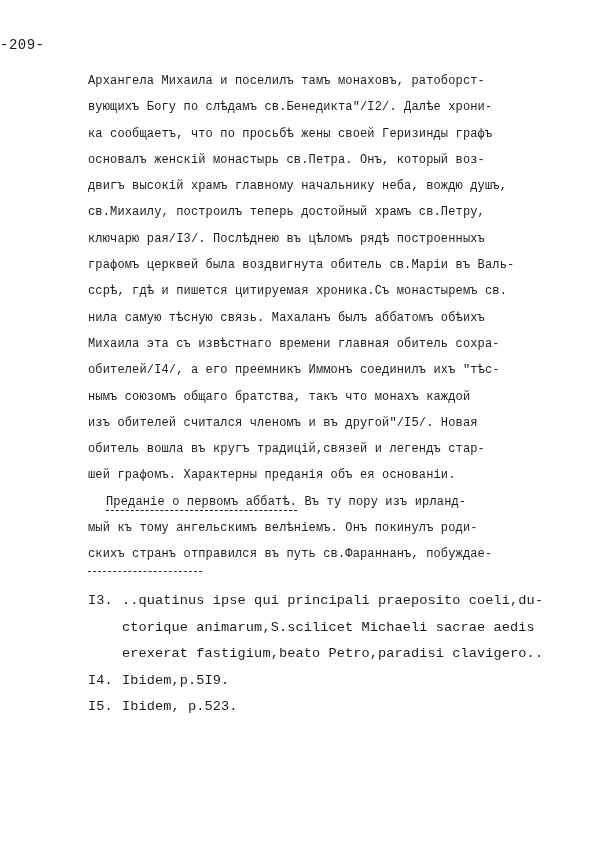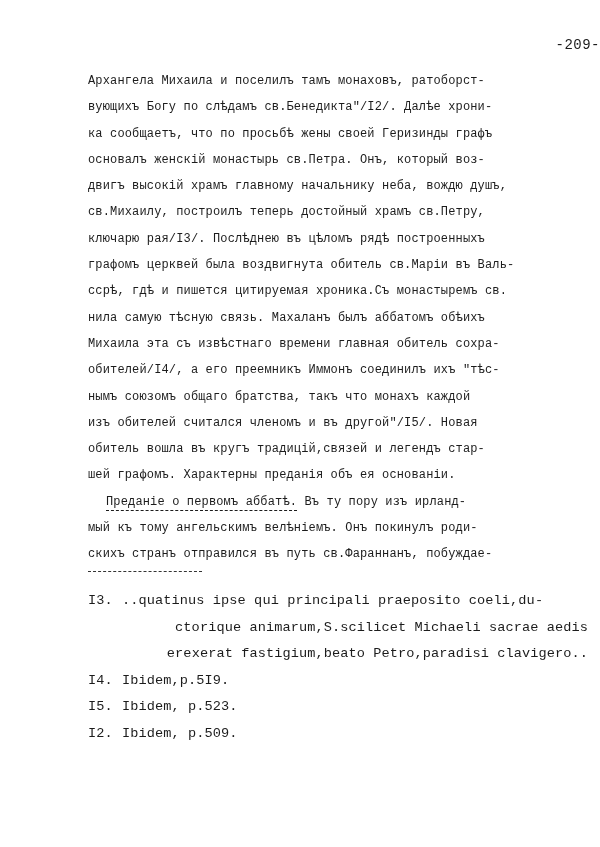--- a/index.html
+++ b/index.html
@@ -13,21 +13,21 @@
       position: relative;
       overflow: hidden;
       font-family: "Liberation Mono", "DejaVu Sans Mono", monospace;
       color: #1c1c1c;
     }
     .page-number {
       position: absolute;
       top: 37px;
       left: 0;
       width: 600px;
-      text-align: right;
+      text-align: left;
       font-size: 14px;
       letter-spacing: 0.5px;
     }
     .body-text {
       position: absolute;
       top: 68px;
       left: 88px;
       width: 500px;
     }
     .line {
@@ -66,21 +66,20 @@
       font-size: 13.6px;
       white-space: pre;
       letter-spacing: 0.1px;
     }
     .fn-num {
       display: inline-block;
       width: 34px;
     }
     .fn-cont {
       padding-left: 34px;
-      text-align: right;
     }
   </style>
 </head>
 <body>
 
 <div class="page-number">-209-</div>
 
 <div class="body-text">
   <div class="line">Архангела Михаила и поселилъ тамъ монаховъ, ратоборст-</div>
   <div class="line">вующихъ Богу по слѣдамъ св.Бенедикта"/I2/. Далѣе хрони-</div>
@@ -104,14 +103,13 @@
 </div>
 
 <div class="separator"></div>
 
 <div class="footnotes">
   <div class="fn-line"><span class="fn-num">I3.</span><span>..quatinus ipse qui principali praeposito coeli,du-</span></div>
   <div class="fn-line fn-cont">ctorique animarum,S.scilicet Michaeli sacrae aedis</div>
   <div class="fn-line fn-cont">erexerat fastigium,beato Petro,paradisi clavigero..</div>
   <div class="fn-line"><span class="fn-num">I4.</span><span>Ibidem,p.5I9.</span></div>
   <div class="fn-line"><span class="fn-num">I5.</span><span>Ibidem, p.523.</span></div>
-  <div class="fn-line"><span class="fn-num">I2.</span><span>Ibidem, p.509.</span></div>
 </div>
 
 </body></html>

